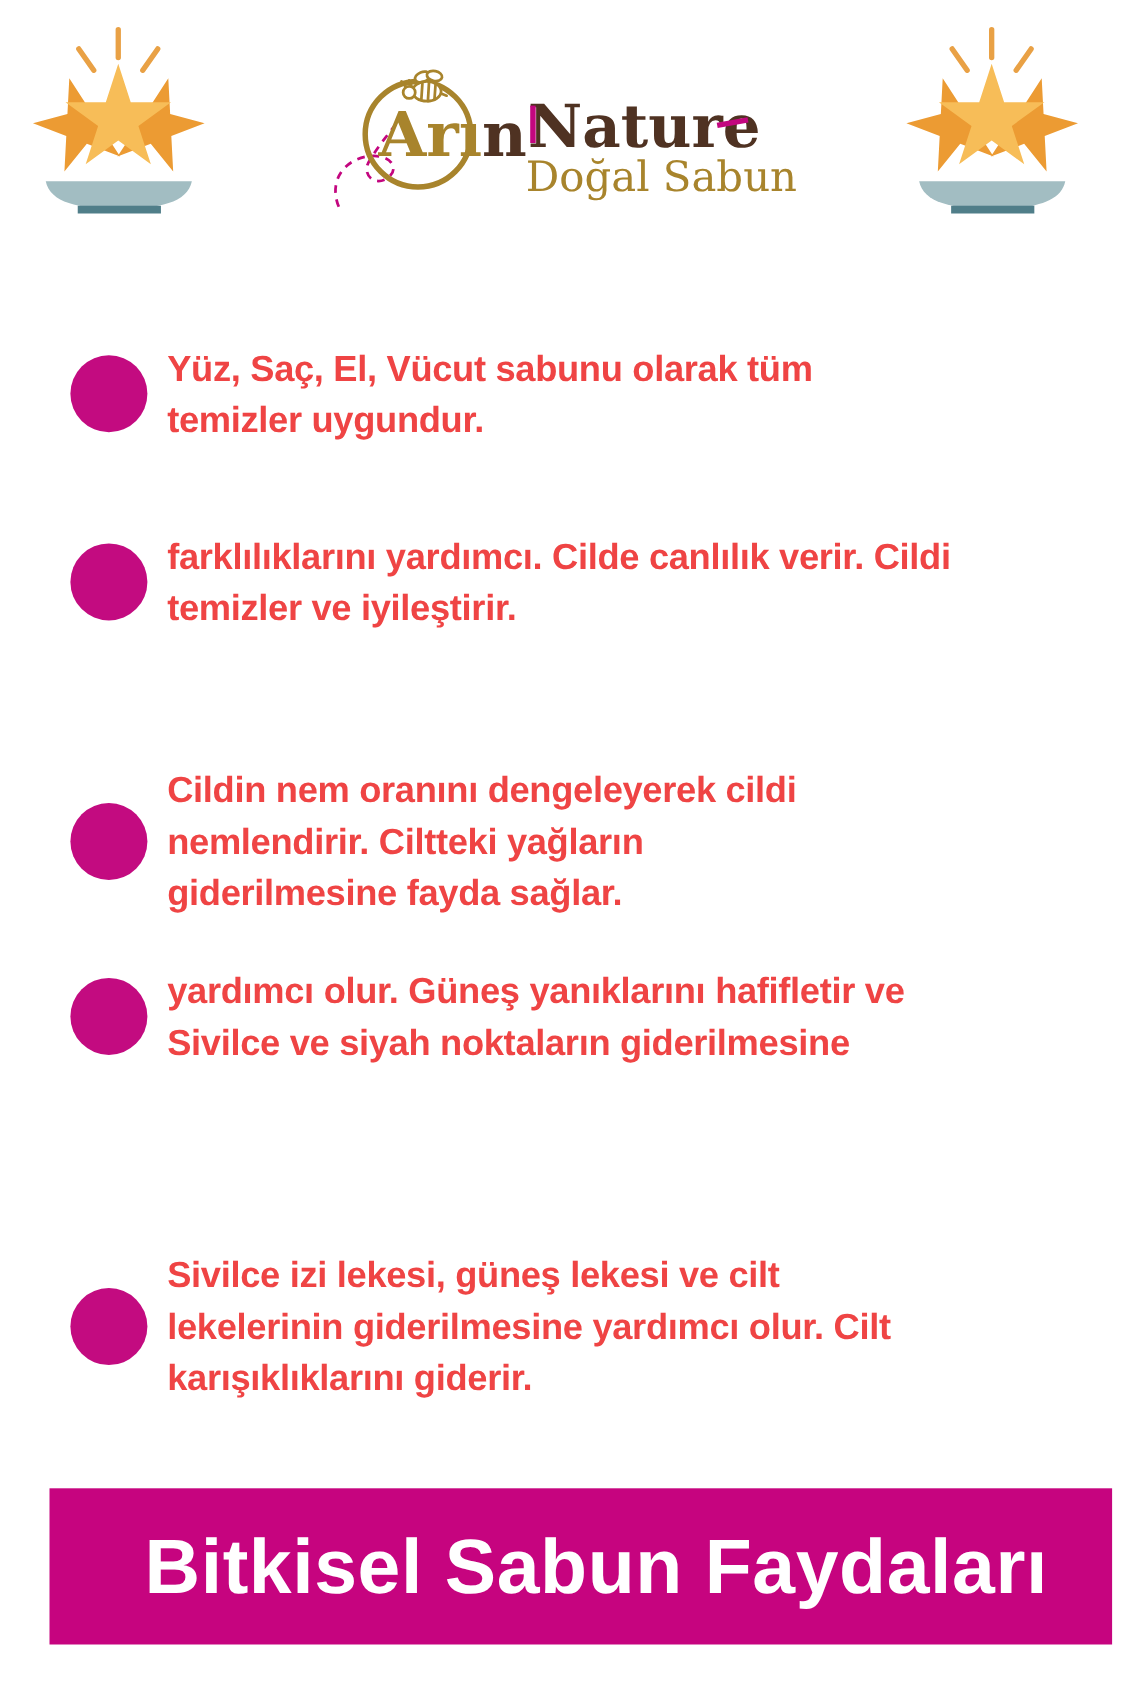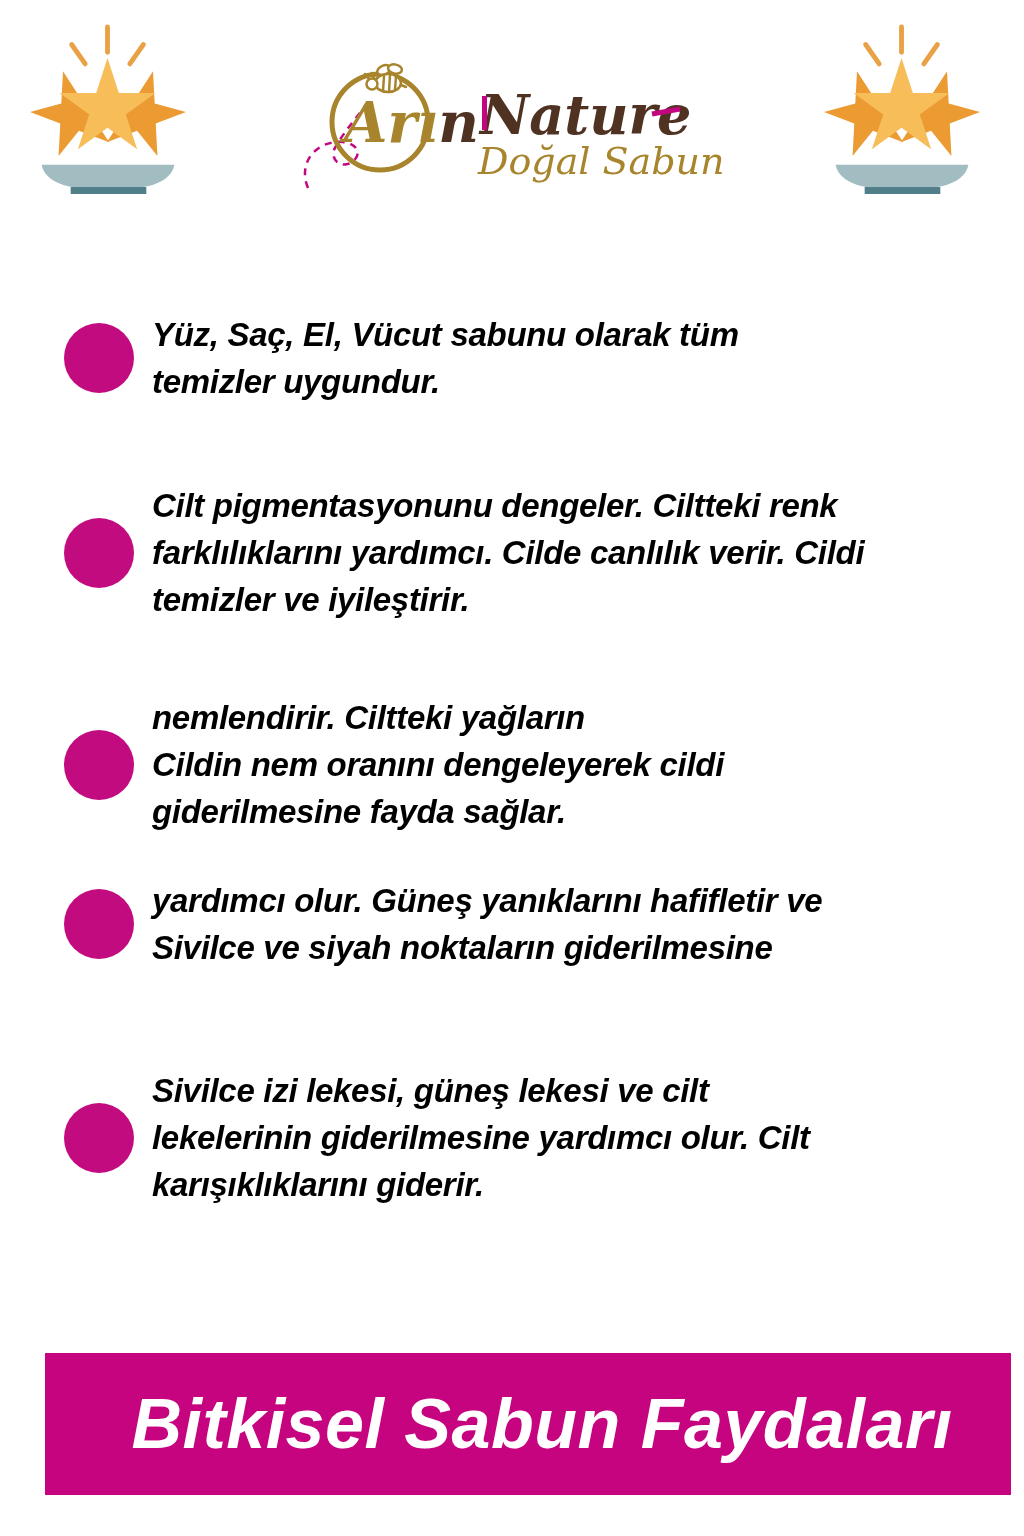--- a/index.html
+++ b/index.html
@@ -1,47 +1,46 @@
 <!DOCTYPE html>
 <html><head>
 <meta charset="utf-8">
 <style>
   html,body { margin:0; padding:0; background:#ffffff; }
   .page {
     position:relative; width:1024px; height:1536px;
     background:#ffffff; overflow:hidden;
     font-family:"Liberation Sans", sans-serif;
-    font-style:italic;
   }
 
   
   .star-burst { position:absolute; top:22px; }
   .star-burst.left  { left:28px; }
   .star-burst.right { left:822px; }
   .logo { position:absolute; left:300px; top:52px; }
 
   
   .benefit {
     position:absolute; left:64px;
     display:flex; align-items:center; gap:18px;
   }
   .dot {
     width:70px; height:70px; border-radius:50%;
     background:#C30B80; flex:0 0 auto;
   }
   .benefit-text {
-    color:#000000; font-weight:700;
+    color:#ef4444; font-weight:700;
     font-size:33px; line-height:47px; letter-spacing:-0.3px;
     white-space:nowrap;
   }
   .b1 { top:311px; }
   .b2 { top:482px; }
   .b3 { top:694px; }
   .b4 { top:877px; }
-  .b5 { top:1067px; }
+  .b5 { top:1135px; }
 
   
   .banner {
     position:absolute; left:45px; top:1353px;
     width:966px; height:142px;
     background:#C6047F;
     display:flex; align-items:center; justify-content:center;
   }
   .banner-title {
     color:#ffffff; font-weight:700;
@@ -116,31 +115,30 @@
     <div class="dot"></div>
     <div class="benefit-text">
       <div>Yüz, Saç, El, Vücut sabunu olarak tüm</div>
       <div>temizler uygundur.</div>
     </div>
   </div>
 
   <div class="benefit b2">
     <div class="dot"></div>
     <div class="benefit-text">
-      <div>Cilt pigmentasyonunu dengeler. Ciltteki renk</div>
       <div>farklılıklarını yardımcı. Cilde canlılık verir. Cildi</div>
       <div>temizler ve iyileştirir.</div>
     </div>
   </div>
 
   <div class="benefit b3">
     <div class="dot"></div>
     <div class="benefit-text">
+      <div>Cildin nem oranını dengeleyerek cildi</div>
       <div>nemlendirir. Ciltteki yağların</div>
-      <div>Cildin nem oranını dengeleyerek cildi</div>
       <div>giderilmesine fayda sağlar.</div>
     </div>
   </div>
 
   <div class="benefit b4">
     <div class="dot"></div>
     <div class="benefit-text">
       <div>yardımcı olur. Güneş yanıklarını hafifletir ve</div>
       <div>Sivilce ve siyah noktaların giderilmesine</div>
     </div>

